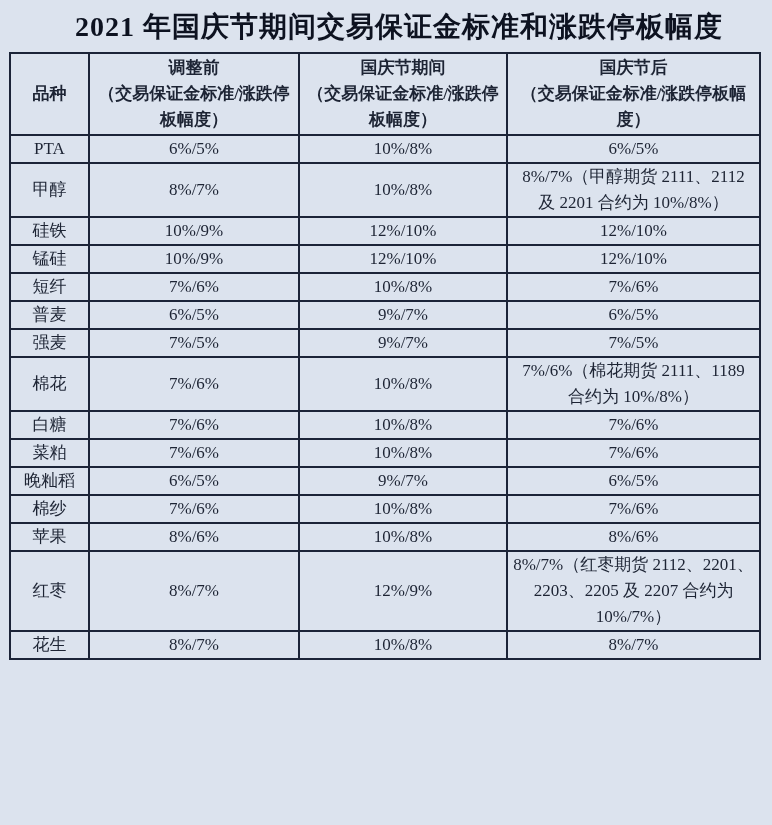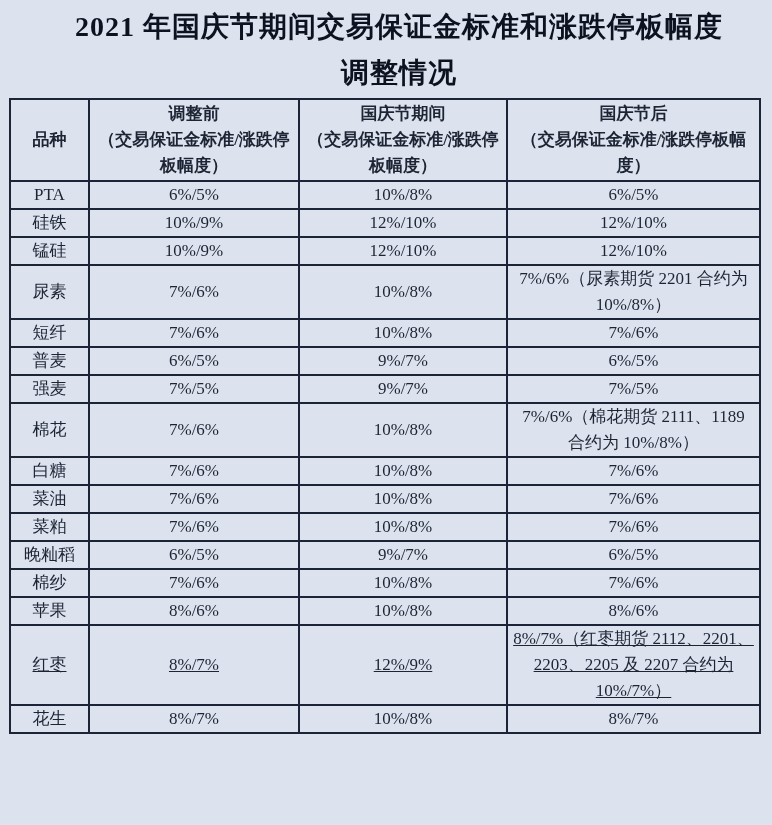--- a/index.html
+++ b/index.html
@@ -42,32 +42,31 @@
     overflow: hidden;
   }
   .margin-table thead th {
     font-weight: bold;
     height: 78px;
     padding: 1px 6px;
     text-align: center;
   }
   .margin-table td { height: 25px; font-weight: normal; }
   tr.r2 td { height: 52px; }
-  tr.r3 td { height: 80px; text-decoration: underline; }
+  tr.r3 td { height: 80px; }
   col.c-variety { width: 79px; }
   col.c-before  { width: 210px; }
   col.c-during  { width: 208px; }
   col.c-after   { width: 253px; }
 </style>
 </head>
 <body>
 
 <div class="title-block">
   <div class="title-line">2021 年国庆节期间交易保证金标准和涨跌停板幅度</div>
-  <div class="title-line">调整情况</div>
 </div>
 
 <table class="margin-table">
   <colgroup>
     <col class="c-variety">
       <col class="c-before">
       <col class="c-during">
       <col class="c-after">
   </colgroup>
   <thead>
@@ -87,37 +86,37 @@
       </th>
     </tr>
   </thead>
   <tbody>
     <tr>
       <td>PTA</td>
       <td>6%/5%</td>
       <td>10%/8%</td>
       <td>6%/5%</td>
     </tr>
+    <tr class="r2">
+      <td>甲醇</td>
+      <td>8%/7%</td>
+      <td>10%/8%</td>
+      <td>8%/7%（甲醇期货 2111、2112 及 2201 合约为 10%/8%）</td>
+    </tr>
     <tr>
       <td>硅铁</td>
       <td>10%/9%</td>
       <td>12%/10%</td>
       <td>12%/10%</td>
     </tr>
     <tr>
       <td>锰硅</td>
       <td>10%/9%</td>
       <td>12%/10%</td>
       <td>12%/10%</td>
-    </tr>
-    <tr class="r2">
-      <td>尿素</td>
-      <td>7%/6%</td>
-      <td>10%/8%</td>
-      <td>7%/6%（尿素期货 2201 合约为 10%/8%）</td>
     </tr>
     <tr>
       <td>短纤</td>
       <td>7%/6%</td>
       <td>10%/8%</td>
       <td>7%/6%</td>
     </tr>
     <tr>
       <td>普麦</td>
       <td>6%/5%</td>
@@ -131,26 +130,20 @@
       <td>7%/5%</td>
     </tr>
     <tr class="r2">
       <td>棉花</td>
       <td>7%/6%</td>
       <td>10%/8%</td>
       <td>7%/6%（棉花期货 2111、1189 合约为 10%/8%）</td>
     </tr>
     <tr>
       <td>白糖</td>
-      <td>7%/6%</td>
-      <td>10%/8%</td>
-      <td>7%/6%</td>
-    </tr>
-    <tr>
-      <td>菜油</td>
       <td>7%/6%</td>
       <td>10%/8%</td>
       <td>7%/6%</td>
     </tr>
     <tr>
       <td>菜粕</td>
       <td>7%/6%</td>
       <td>10%/8%</td>
       <td>7%/6%</td>
     </tr>

